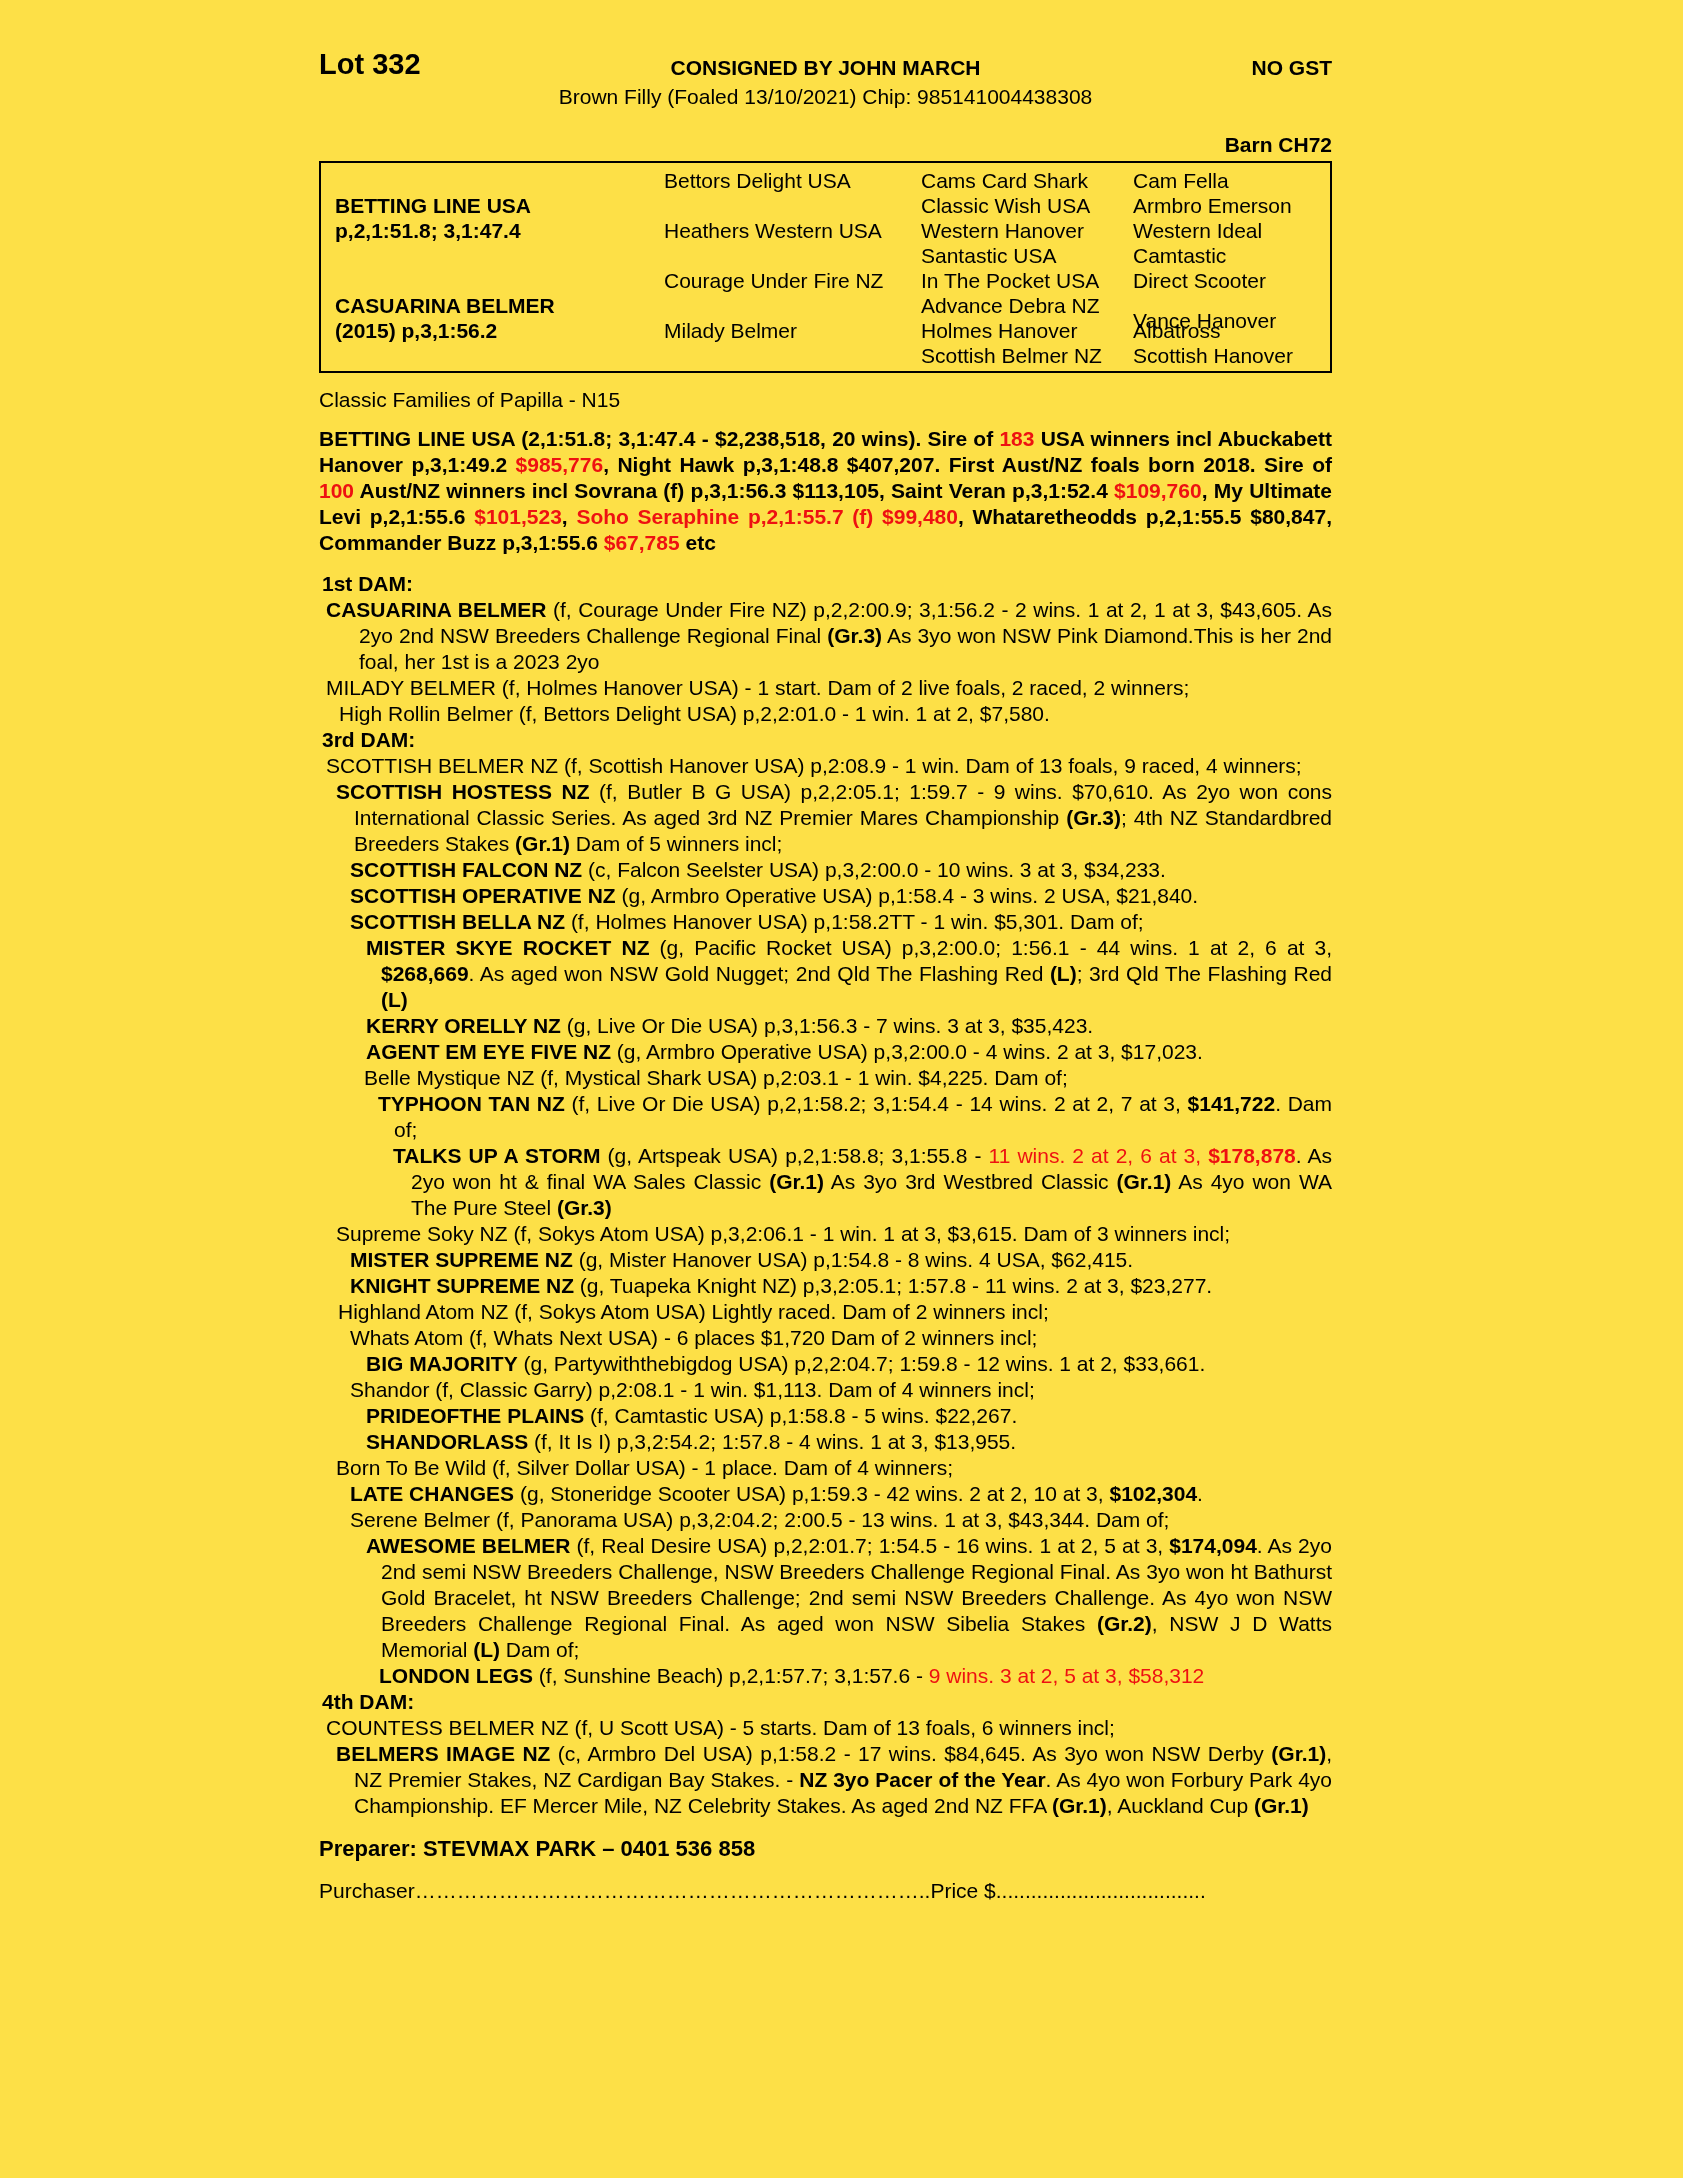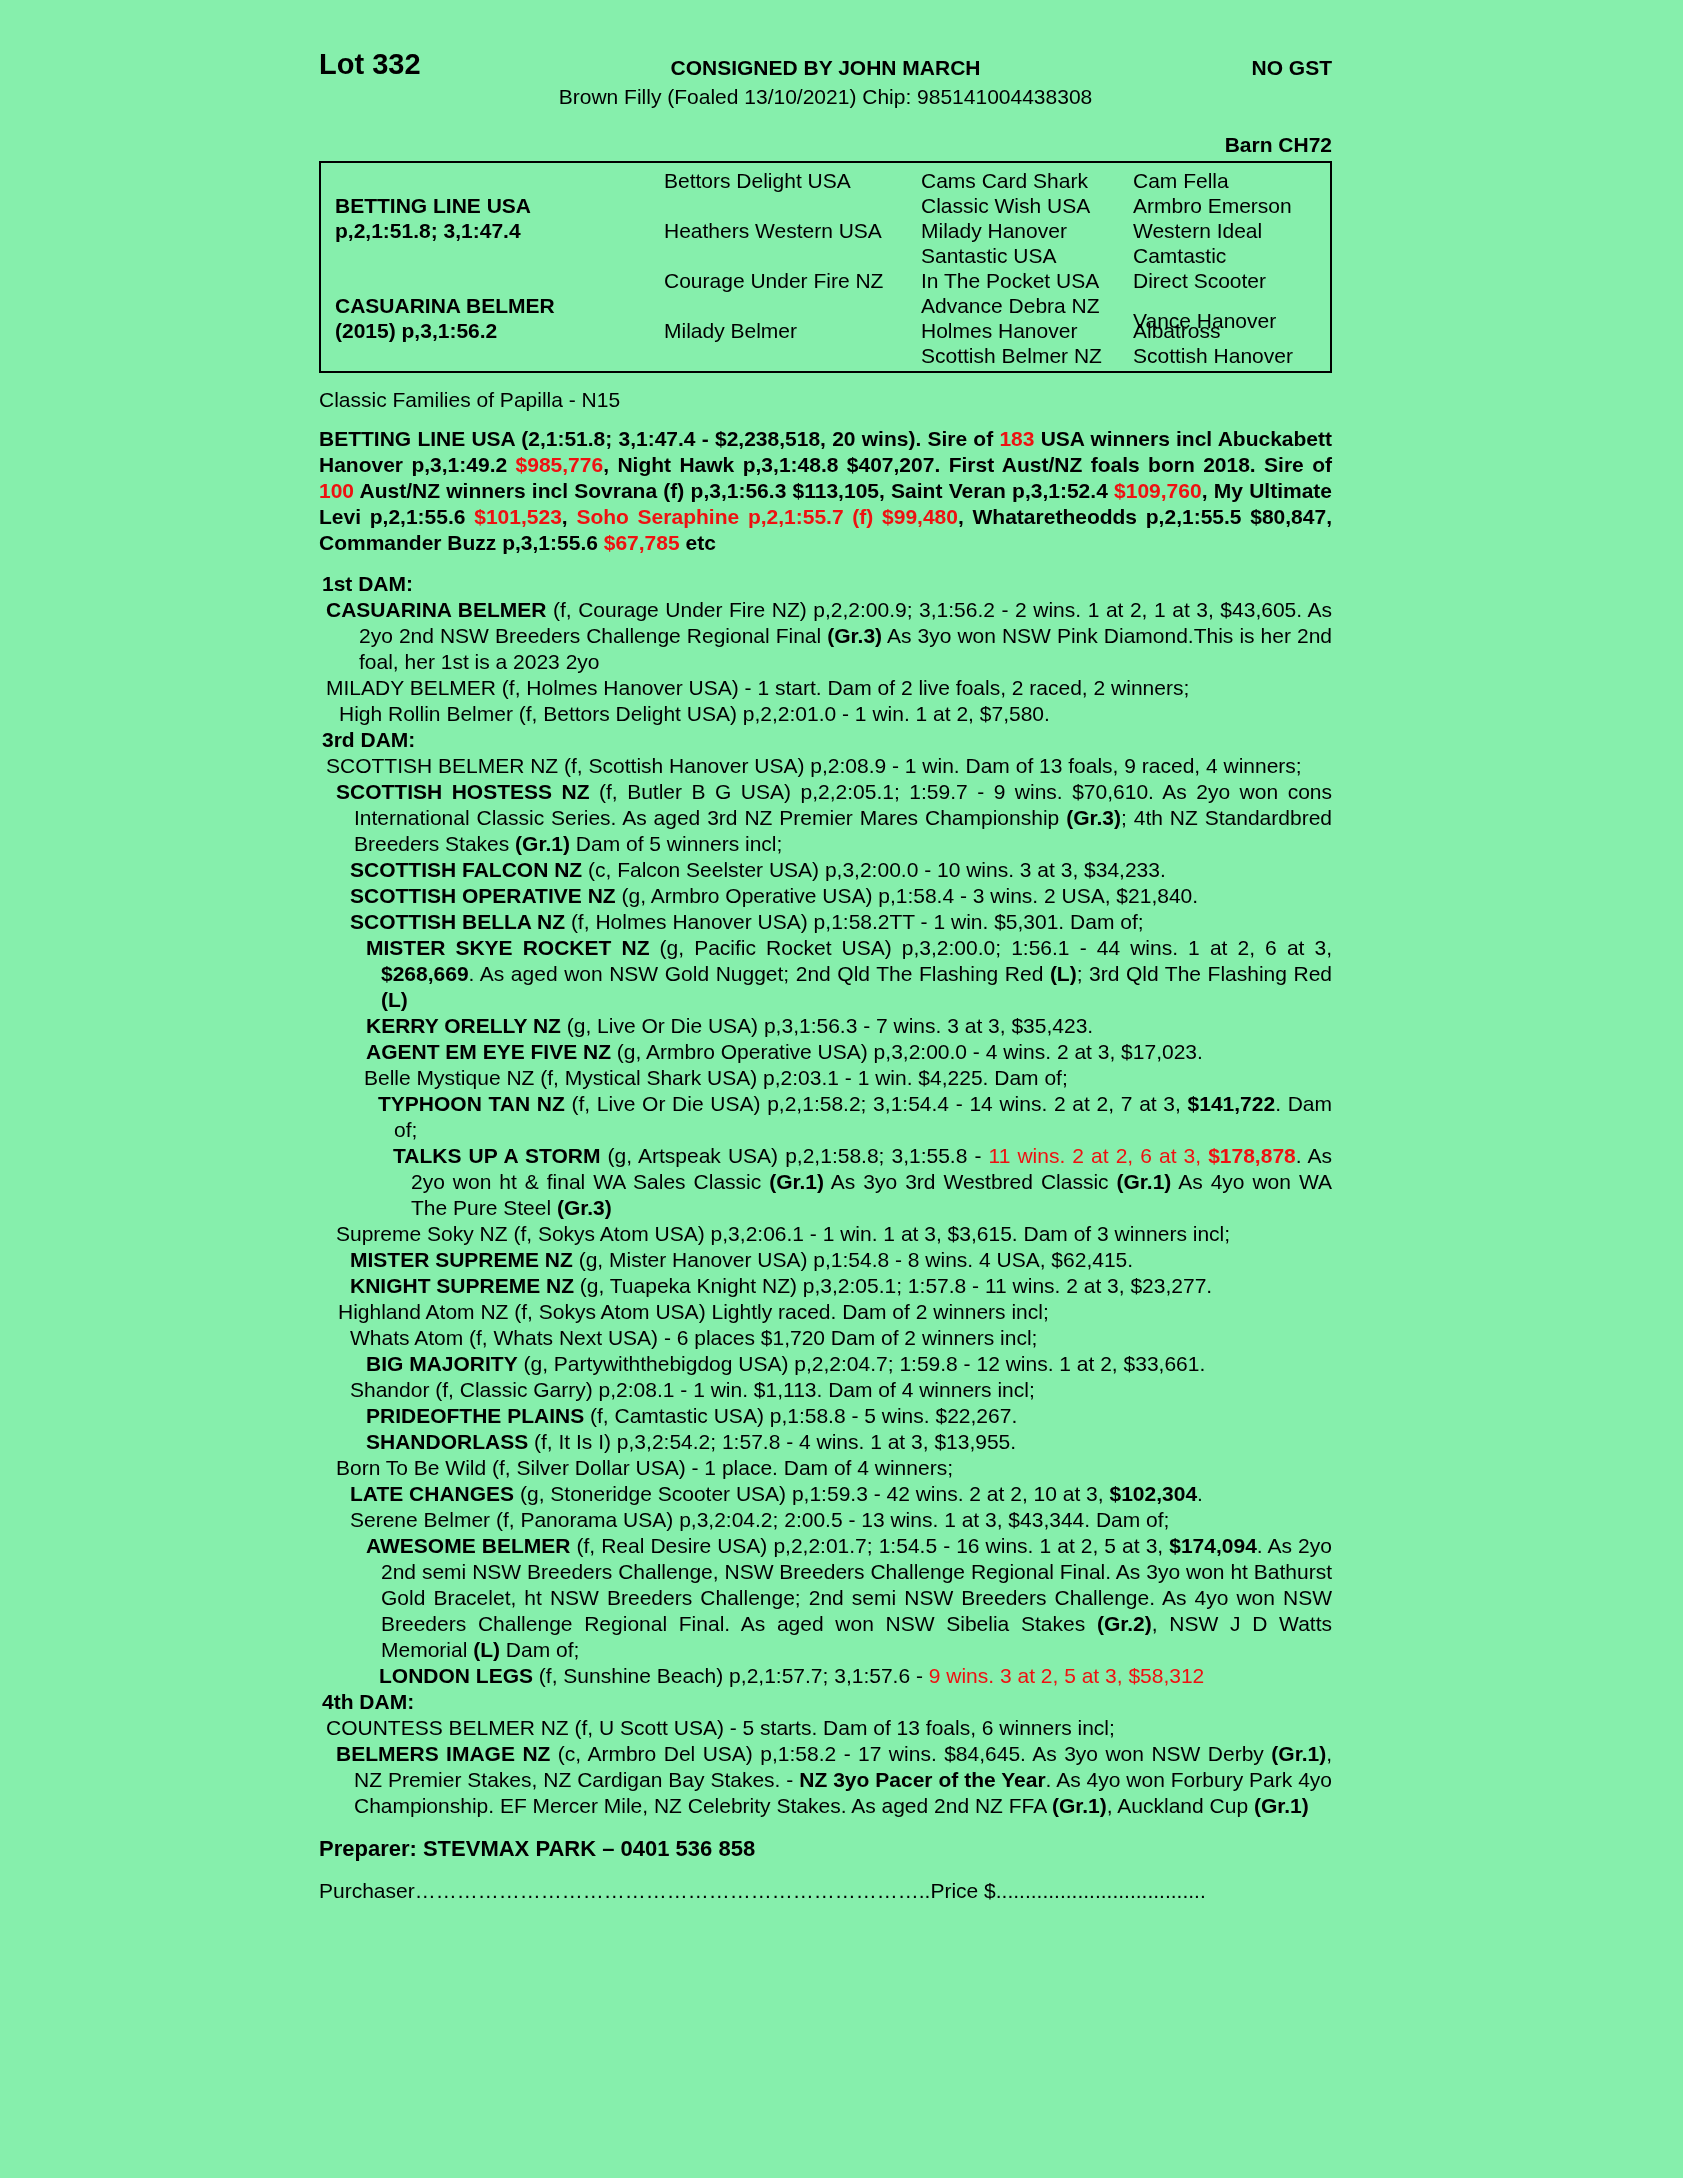--- a/index.html
+++ b/index.html
@@ -1,21 +1,21 @@
 <!DOCTYPE html>
 <html style="--red: #ee1111;"><head>
 <meta charset="utf-8">
 <style>
   :root{ --red:#ee1111; }
   html,body{margin:0;padding:0;}
   body{
     width:1683px;height:2178px;background:#ffffff;color:#000;
     font-family:"Liberation Sans", sans-serif;
   }
-  .page{position:relative;width:1683px;height:2178px;overflow:hidden;background:#86efac;}
+  .page{position:relative;width:1683px;height:2178px;overflow:hidden;background:#fde047;}
   .abs{position:absolute;}
   .col{left:319px;width:1013px;}
   .lot{left:319px;top:48px;font-size:29px;font-weight:bold;}
   .consigned{top:56px;text-align:center;font-weight:bold;font-size:21px;}
   .nogst{top:56px;text-align:right;font-weight:bold;font-size:21px;}
   .subtitle{top:85px;text-align:center;font-size:21px;}
   .barn{top:133px;text-align:right;font-weight:bold;font-size:21px;}
 
   #ped-table{
     position:absolute;left:319px;top:161px;width:1013px;height:212px;
@@ -53,21 +53,21 @@
       <div class="c1" style="grid-column: 1; grid-row-start: 2;">BETTING LINE USA</div>
       <div class="c1" style="grid-column: 1; grid-row-start: 3;">p,2,1:51.8; 3,1:47.4</div>
       <div class="c1" style="grid-column: 1; grid-row-start: 6;">CASUARINA BELMER</div>
       <div class="c1" style="grid-column: 1; grid-row-start: 7;">(2015) p,3,1:56.2</div>
       <div style="grid-column: 2; grid-row-start: 1;">Bettors Delight USA</div>
       <div style="grid-column: 2; grid-row-start: 3;">Heathers Western USA</div>
       <div style="grid-column: 2; grid-row-start: 5;">Courage Under Fire NZ</div>
       <div style="grid-column: 2; grid-row-start: 7;">Milady Belmer</div>
       <div style="grid-column: 3; grid-row-start: 1;">Cams Card Shark</div>
       <div style="grid-column: 3; grid-row-start: 2;">Classic Wish USA</div>
-      <div style="grid-column: 3; grid-row-start: 3;">Milady Hanover</div>
+      <div style="grid-column: 3; grid-row-start: 3;">Western Hanover</div>
       <div style="grid-column: 3; grid-row-start: 4;">Santastic USA</div>
       <div style="grid-column: 3; grid-row-start: 5;">In The Pocket USA</div>
       <div style="grid-column: 3; grid-row-start: 6;">Advance Debra NZ</div>
       <div style="grid-column: 3; grid-row-start: 7;">Holmes Hanover</div>
       <div style="grid-column: 3; grid-row-start: 8;">Scottish Belmer NZ</div>
       <div style="grid-column: 4; grid-row-start: 1;">Cam Fella</div>
       <div style="grid-column: 4; grid-row-start: 2;">Armbro Emerson</div>
       <div style="grid-column: 4; grid-row-start: 3;">Western Ideal</div>
       <div style="grid-column: 4; grid-row-start: 4;">Camtastic</div>
       <div style="grid-column: 4; grid-row-start: 5;">Direct Scooter</div>

